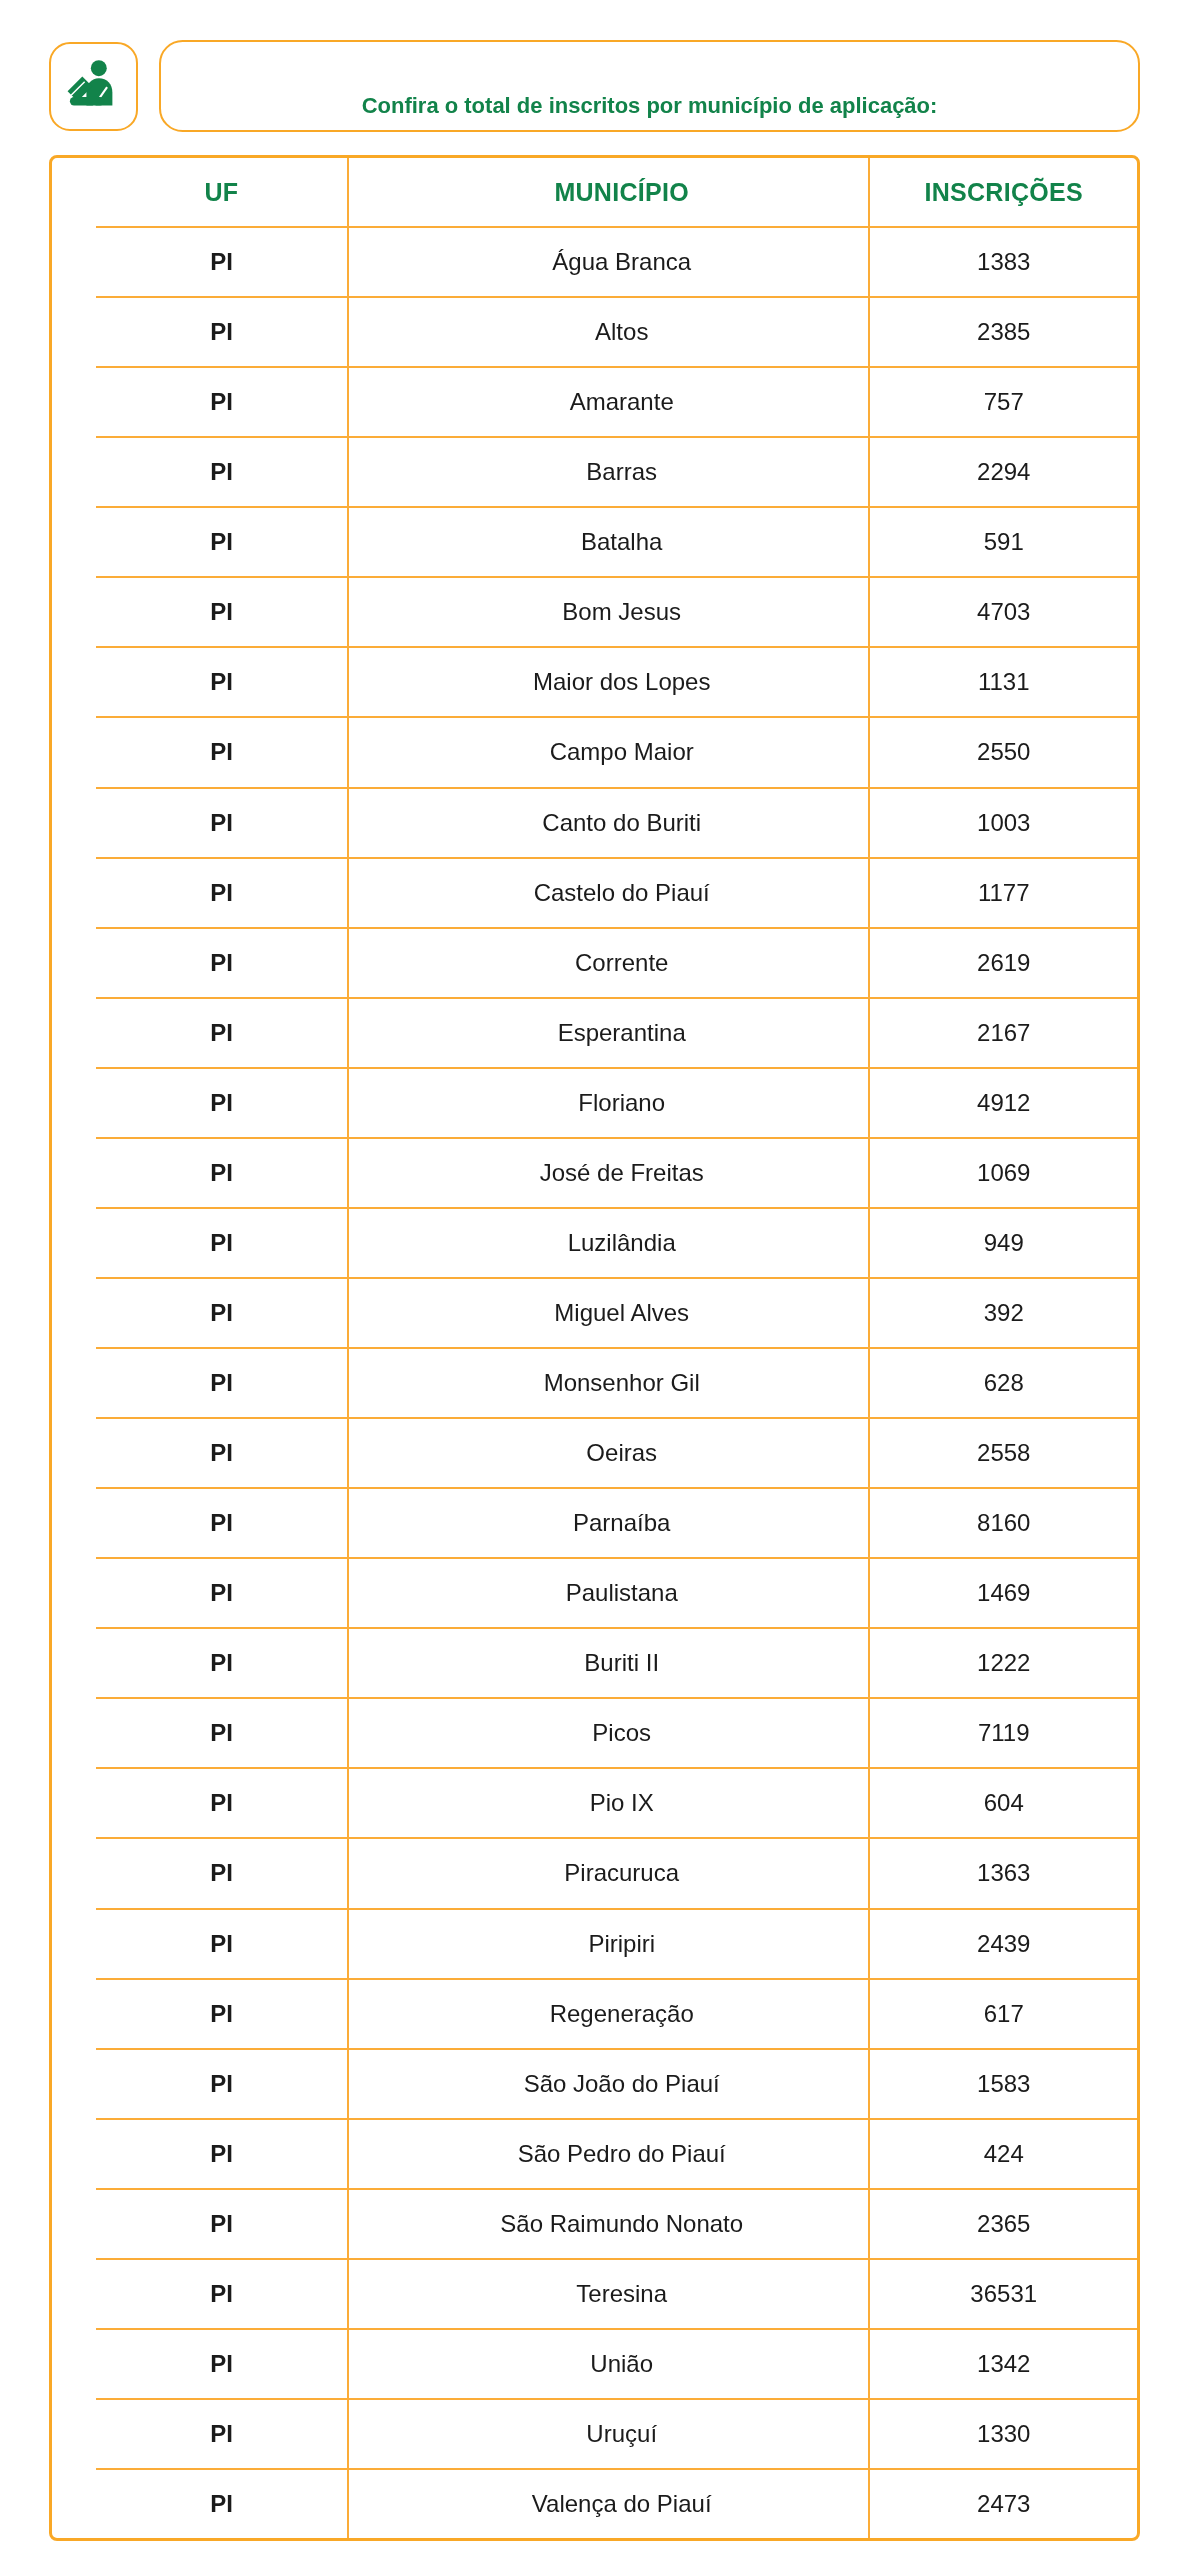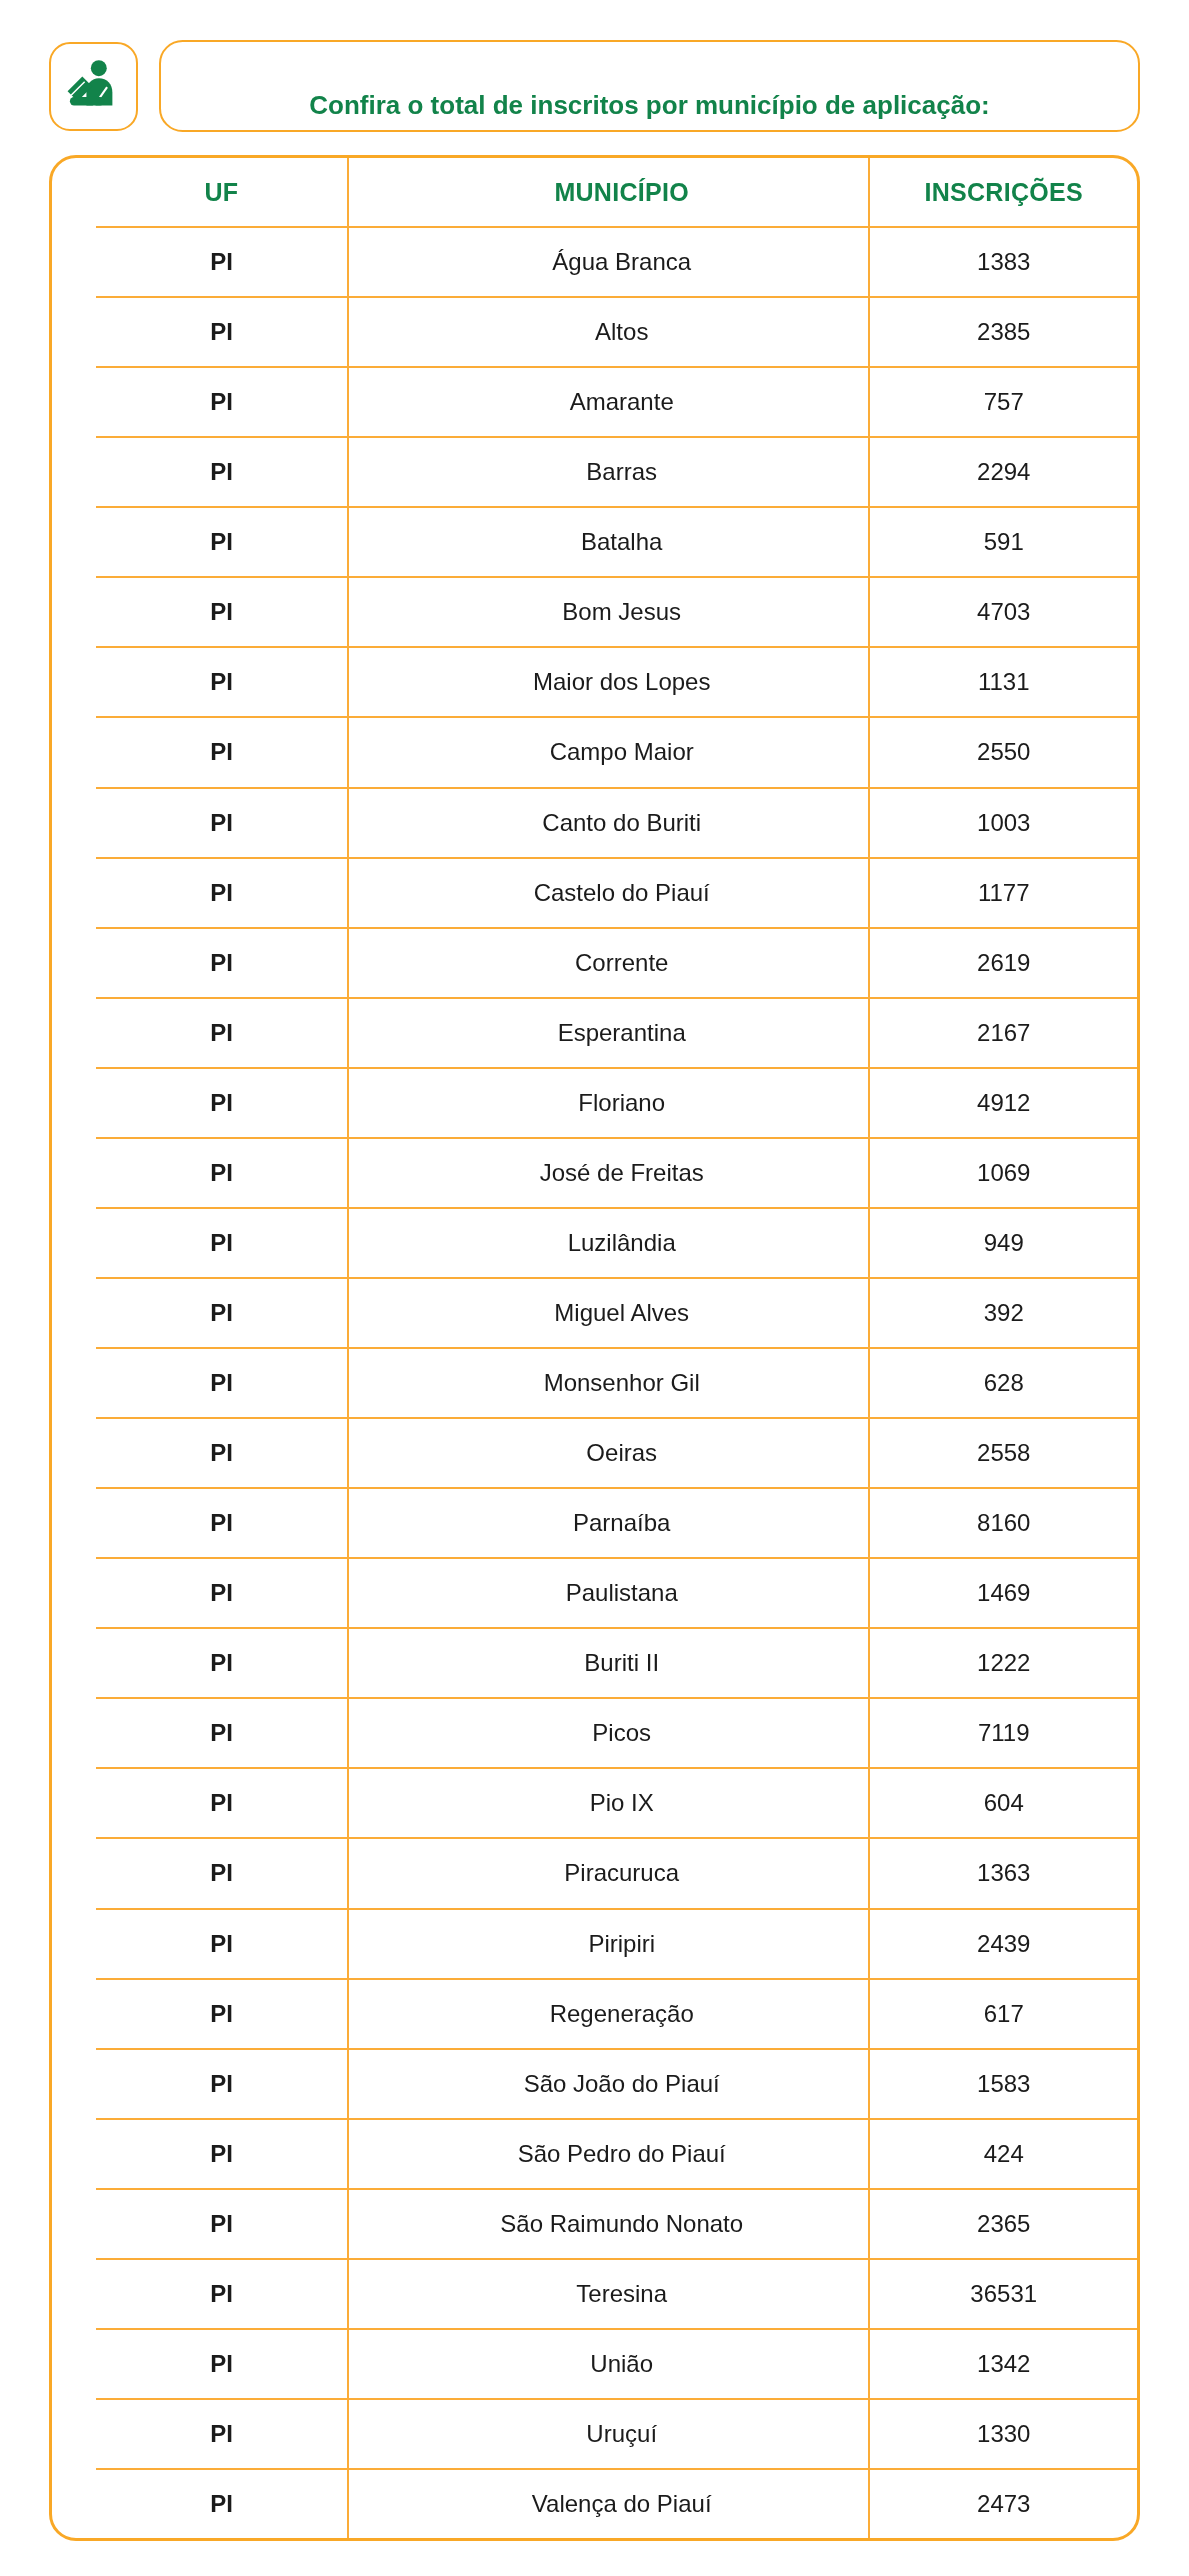--- a/index.html
+++ b/index.html
@@ -20,26 +20,26 @@
     position:absolute;left:49px;top:42px;width:89px;height:89px;
     border:2.8px solid var(--amber);border-radius:21px;box-sizing:border-box;
     display:flex;align-items:center;justify-content:center;background:#fff;
   }
   .title-box{
     position:absolute;left:159px;top:40px;width:981px;height:92px;
     border:2.8px solid var(--amber);border-radius:23.6px;box-sizing:border-box;
     display:flex;align-items:center;justify-content:center;background:#fff;
   }
   .title-text{
-    color:var(--green);font-weight:bold;font-size:26px;letter-spacing:0px;
+    color:var(--green);font-weight:bold;font-size:22px;letter-spacing:0px;
     text-align:center;white-space:nowrap;margin-top:39px;
   }
   .table{
     position:absolute;left:49px;top:155px;width:1091px;height:2386px;
-    border:3.9px solid var(--amber);border-radius:27px;box-sizing:border-box;
+    border:3.9px solid var(--amber);border-radius:8px;box-sizing:border-box;
     display:flex;flex-direction:column;background:#fff;overflow:hidden;padding-left:44px;
   }
   .tr{display:flex;flex:1 1 0;border-top:2.2px solid var(--grid);min-height:0;}
   .tr.thead{flex:0 0 68px;border-top:none;}
   .td{
     display:flex;align-items:center;justify-content:center;
     box-sizing:border-box;font-size:24px;color:var(--text);
     overflow:hidden;white-space:nowrap;
   }
   .td.c-uf{width:24.3%;border-right:2.2px solid var(--grid);font-weight:bold;}

